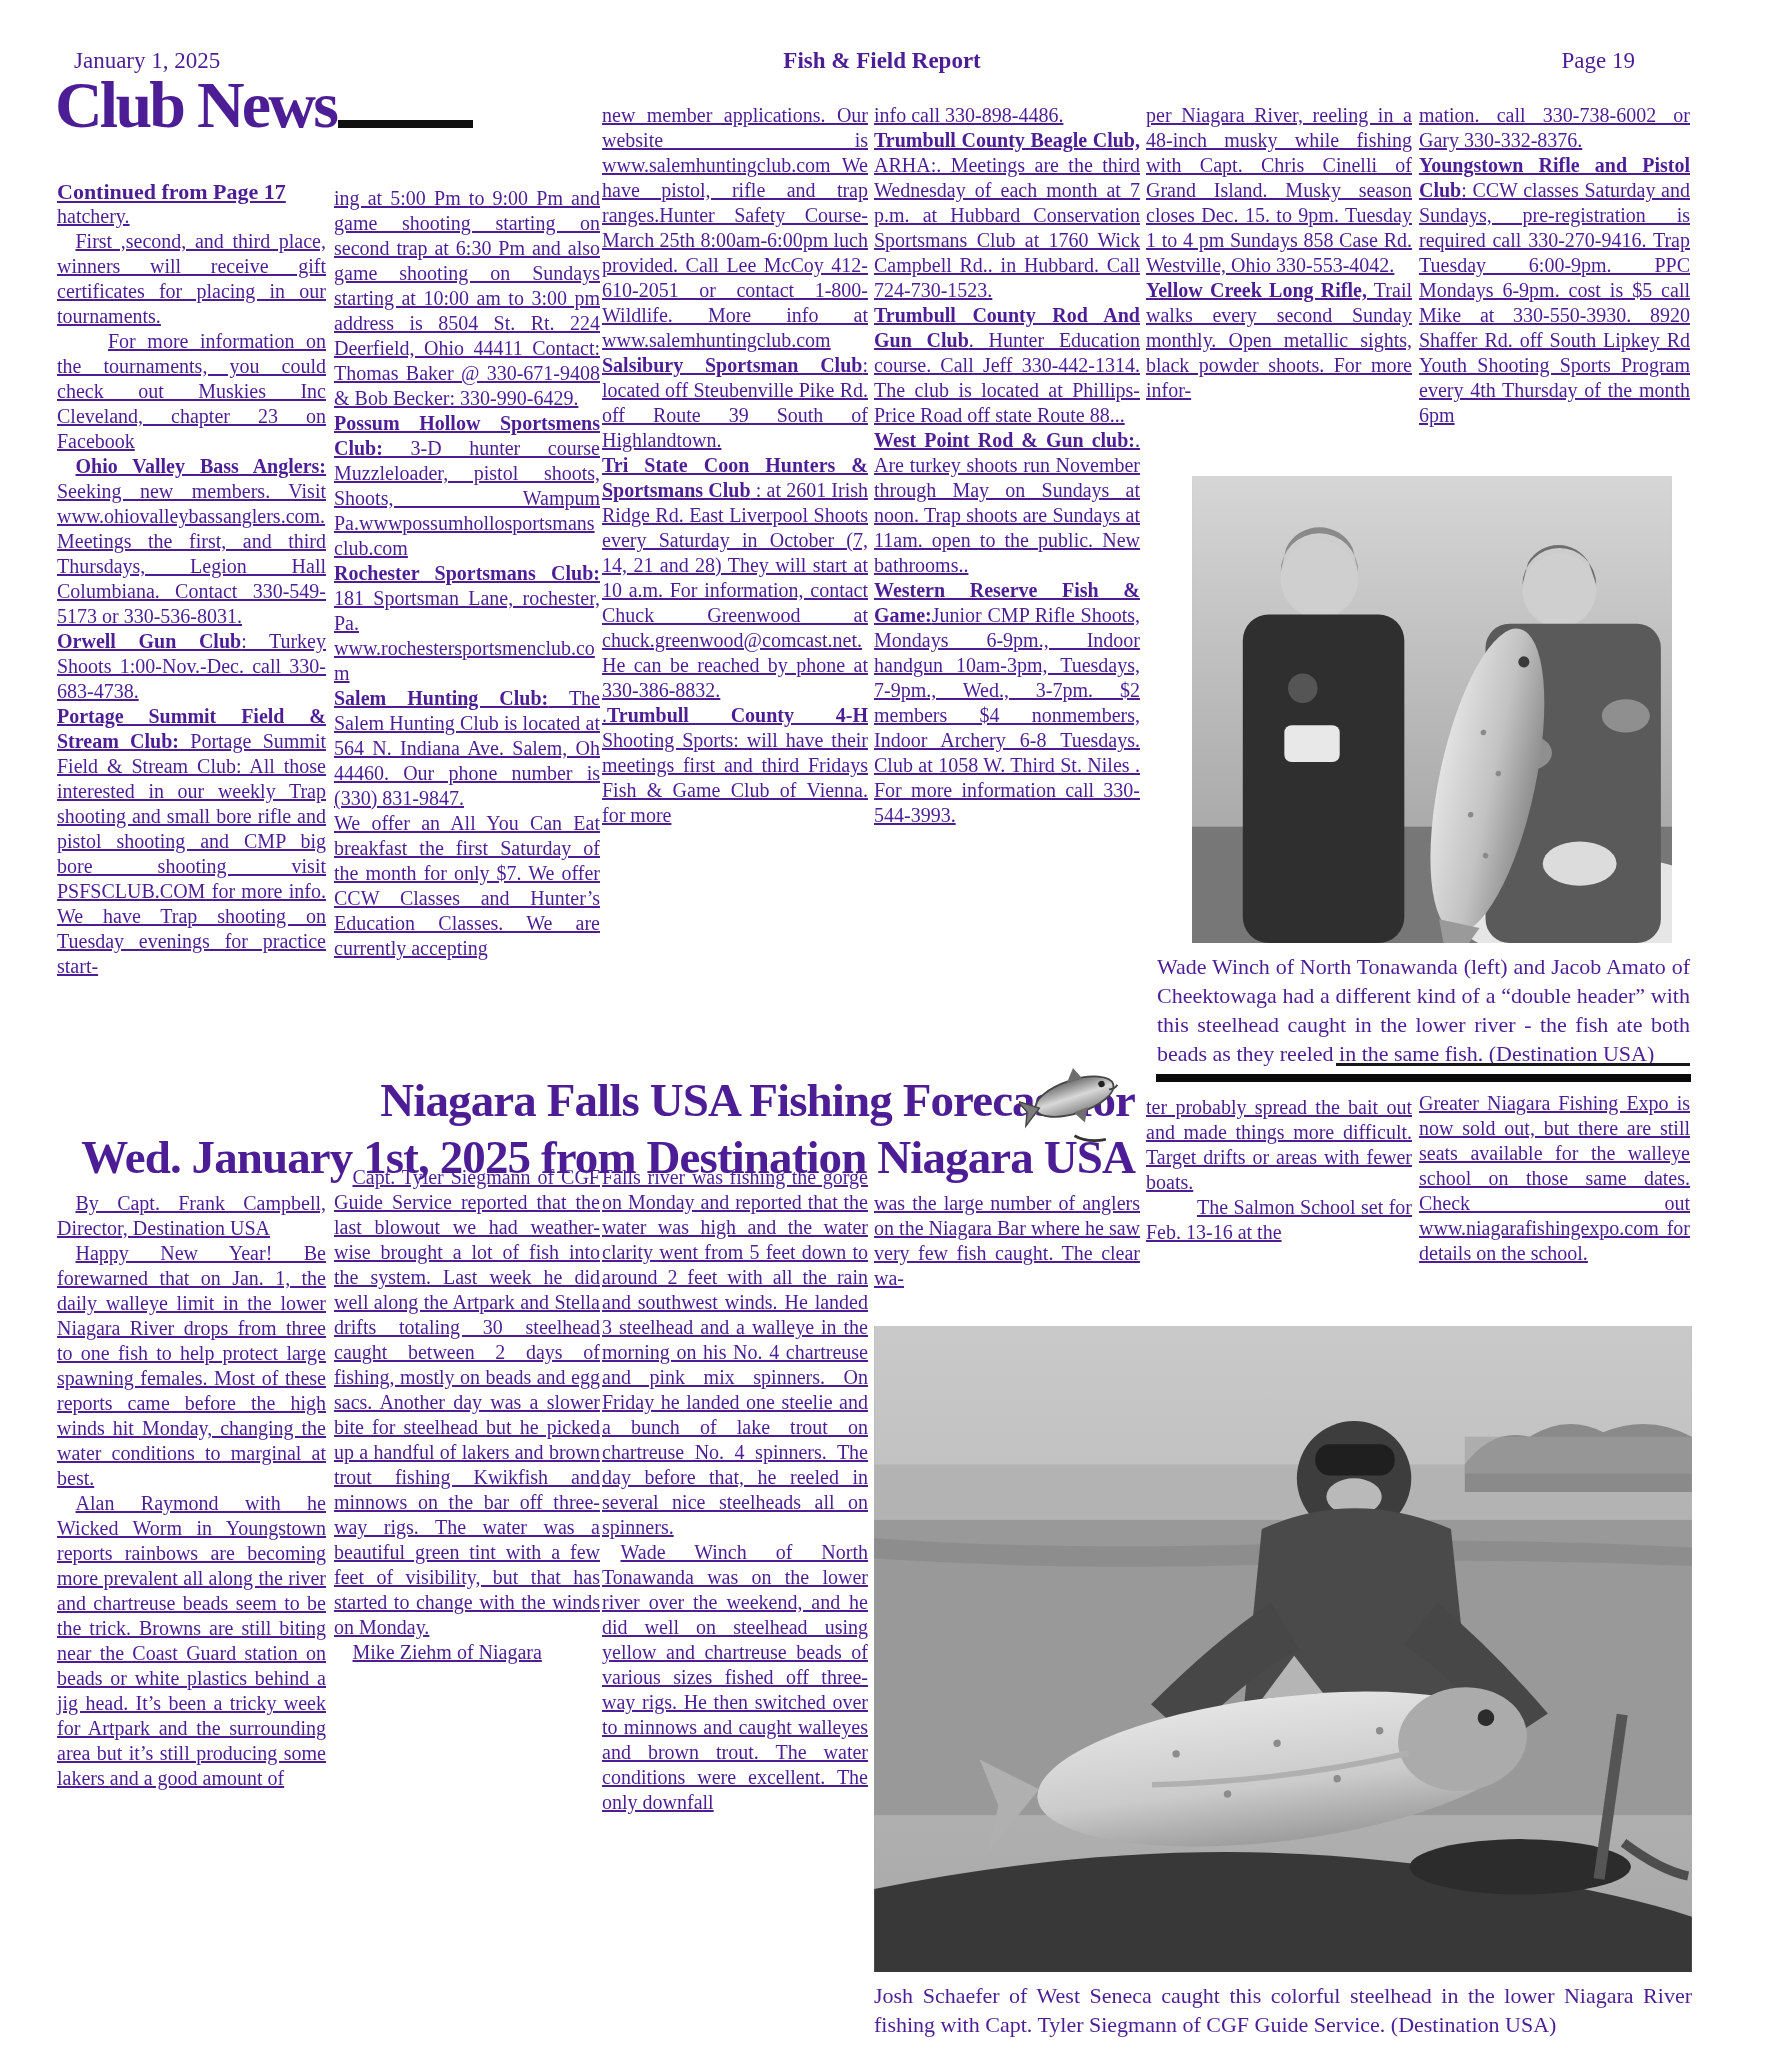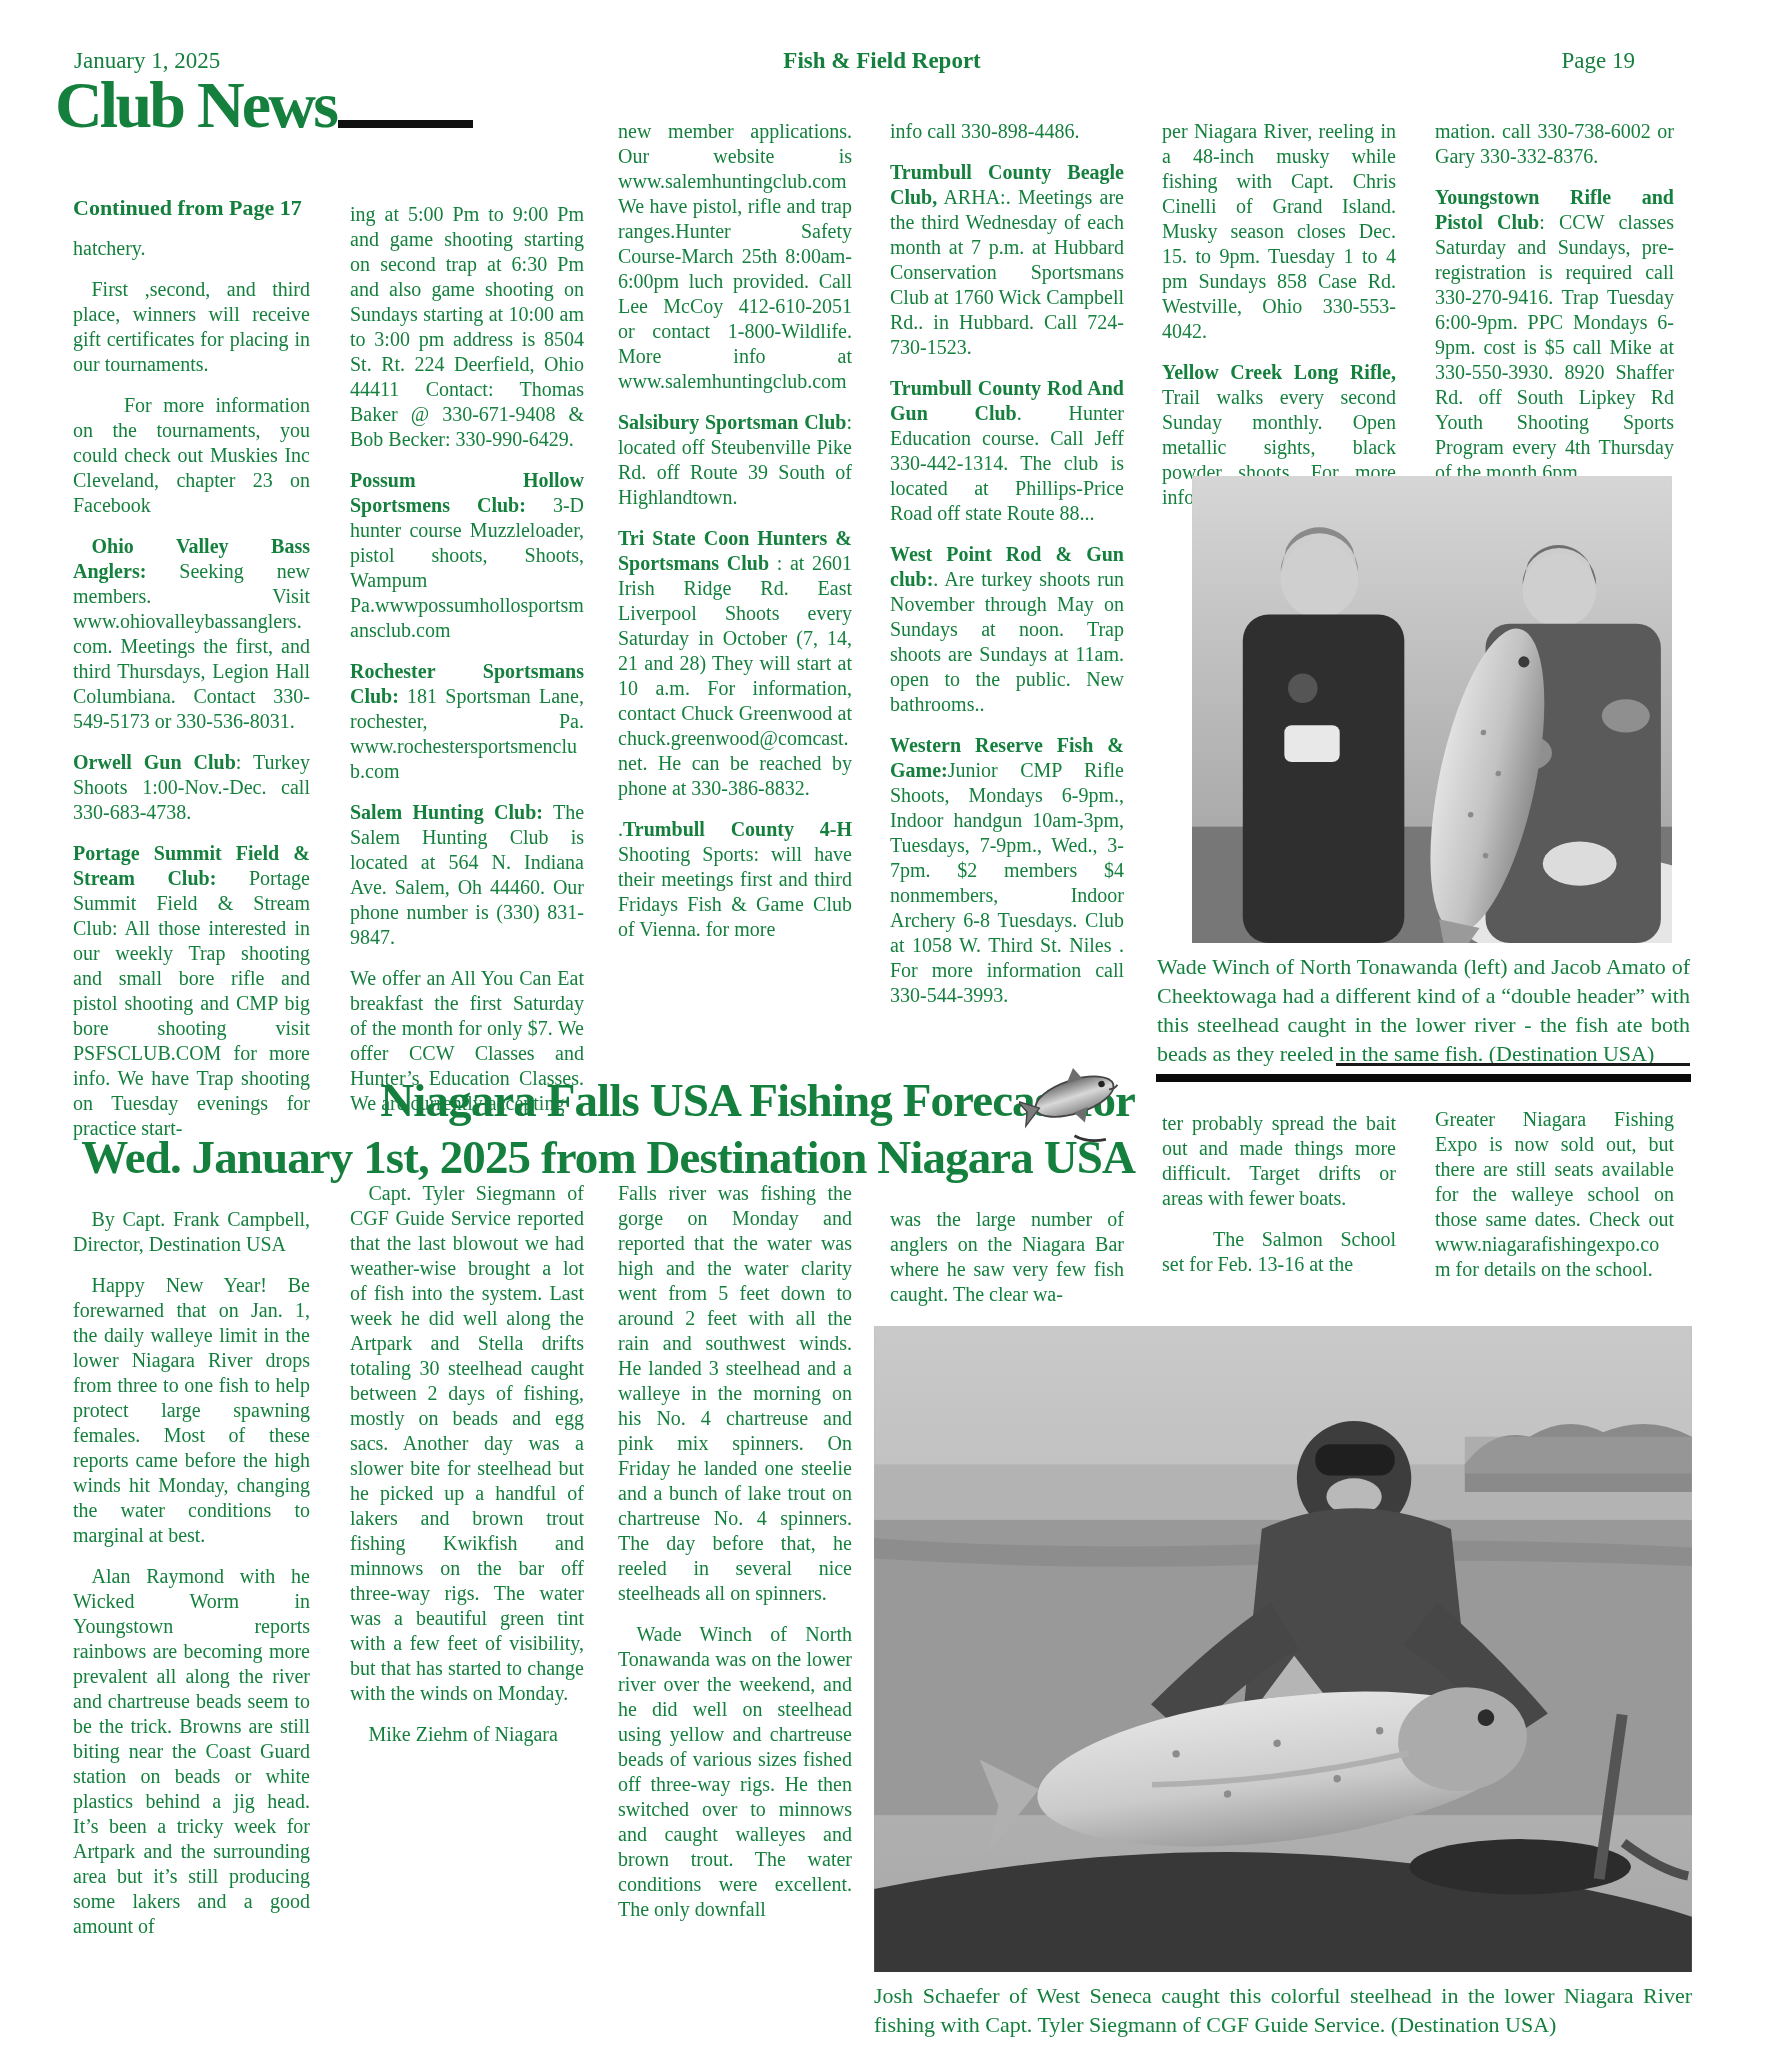--- a/index.html
+++ b/index.html
@@ -1,24 +1,24 @@
 <!DOCTYPE html>
 <html style="font-size:14.8px"><head>
 <meta charset="utf-8">
 <style>
   html,body{margin:0;padding:0;background:#e9e9e9;}
   .page{position:relative;width:1772px;height:2064px;background:#ffffff;
-        font-family:"Liberation Serif", serif;color:#15803d;overflow:hidden;}
+        font-family:"Liberation Serif", serif;color:#4c1d95;overflow:hidden;}
   .hdr{position:absolute;top:48px;font-size:23px;}
   .hdr-title{left:50%;transform:translateX(-52%);font-weight:bold;}
   .masthead{position:absolute;left:55px;top:72px;font-size:66px;font-weight:bold;
             letter-spacing:-2.8px;line-height:1;}
   .mast-dash{position:absolute;left:338px;top:120px;width:135px;height:8.3px;background:#101010;}
   .col{position:absolute;font-size:20px;line-height:25px;text-align:justify;}
-  .col p{margin:16px;overflow-wrap:break-word;}
+  .col p{margin:0;overflow-wrap:break-word;text-decoration:underline;}
   .col p.ind1{text-indent:18.5px;}
   .col p.ind2{text-indent:51px;}
   .b{font-weight:bold;}
   .cont-head{font-size:22px;font-weight:bold;margin:0 0 1.8px 0;}
   .caption{position:absolute;font-size:22px;line-height:29px;text-align:justify;}
   .thin-rule{position:absolute;height:2.8px;background:#181818;}
   .thick-rule{position:absolute;height:8.3px;background:#0a0a0a;}
   .forecast-head{position:absolute;left:74px;top:1072px;width:1061px;text-align:right;
                  font-weight:bold;font-size:47px;line-height:57px;letter-spacing:-0.9px;}
   .photo{position:absolute;overflow:hidden;background:#a9a9a9;}

